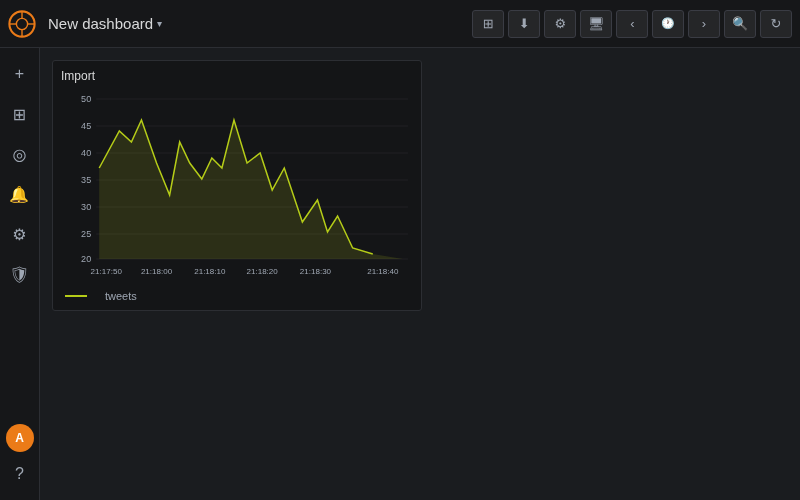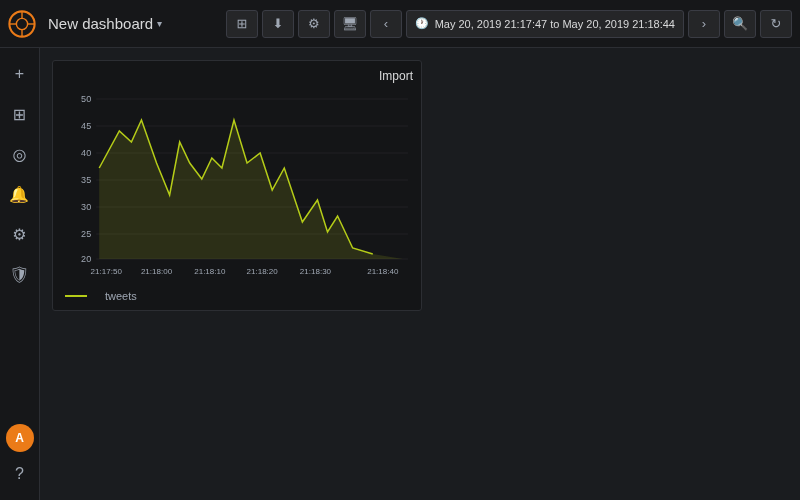--- a/index.html
+++ b/index.html
@@ -139,21 +139,21 @@
 
     
     .chart-panel {
       background: #141517;
       border: 1px solid #2c2e33;
       border-radius: 3px;
       width: 370px;
       padding: 8px;
     }
     .chart-title {
-      text-align: right;
+      text-align: left;
       font-size: 12px;
       color: #d8d9da;
       margin-bottom: 6px;
     }
     .chart-container {
       position: relative;
       width: 100%;
       height: 195px;
     }
     .chart-svg {
@@ -212,21 +212,20 @@
     </div>
     <div class="topbar-btn" title="Cycle view mode">
       <span>🖥</span>
     </div>
     <div class="topbar-btn">
       <span>‹</span>
     </div>
 
     <div class="time-range-btn">
       <span>🕐</span>
-      <span>May 20, 2019 21:17:47 to May 20, 2019 21:18:44</span>
     </div>
 
     <div class="topbar-btn">
       <span>›</span>
     </div>
     <div class="topbar-btn">
       <span>🔍</span>
     </div>
     <div class="topbar-btn">
       <span>↻</span>

